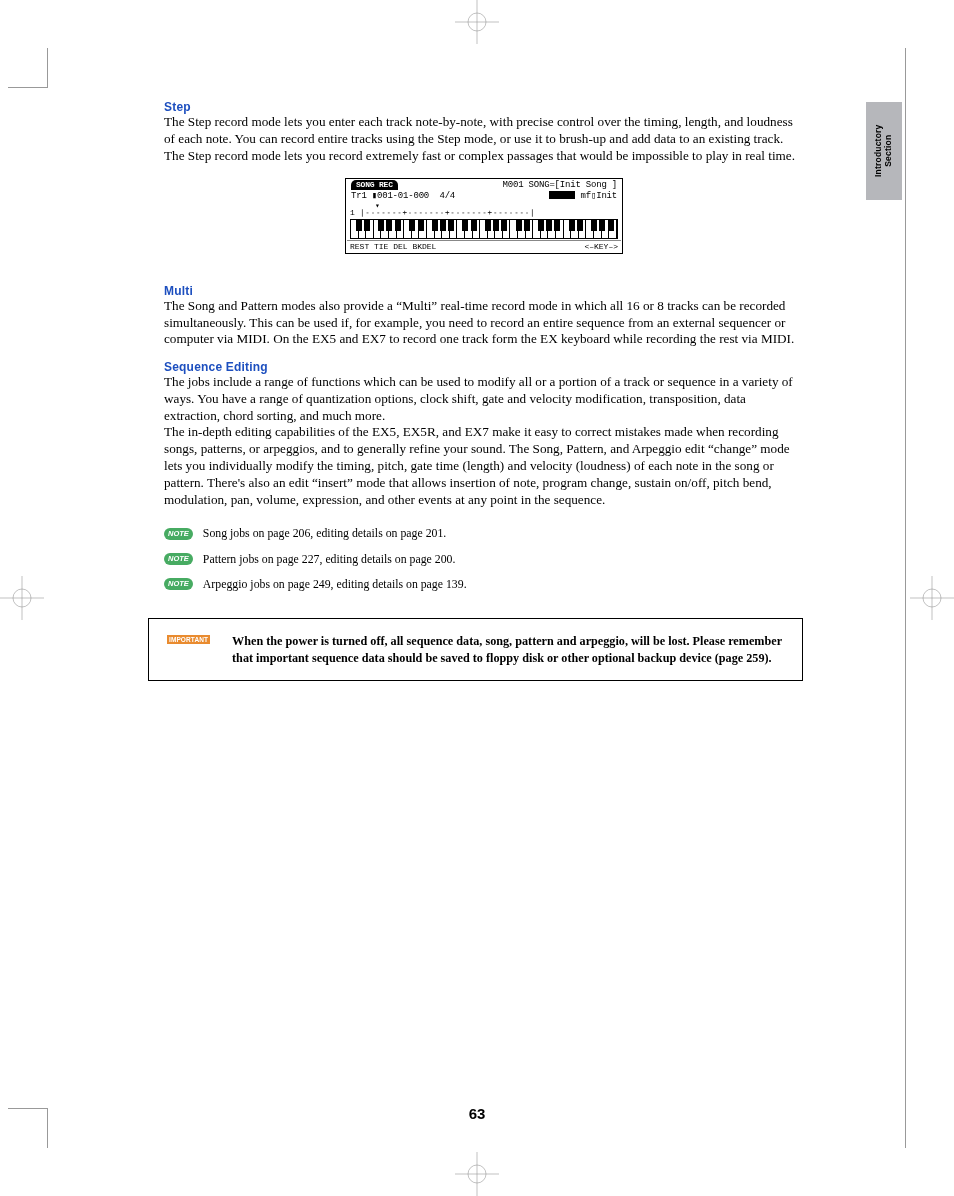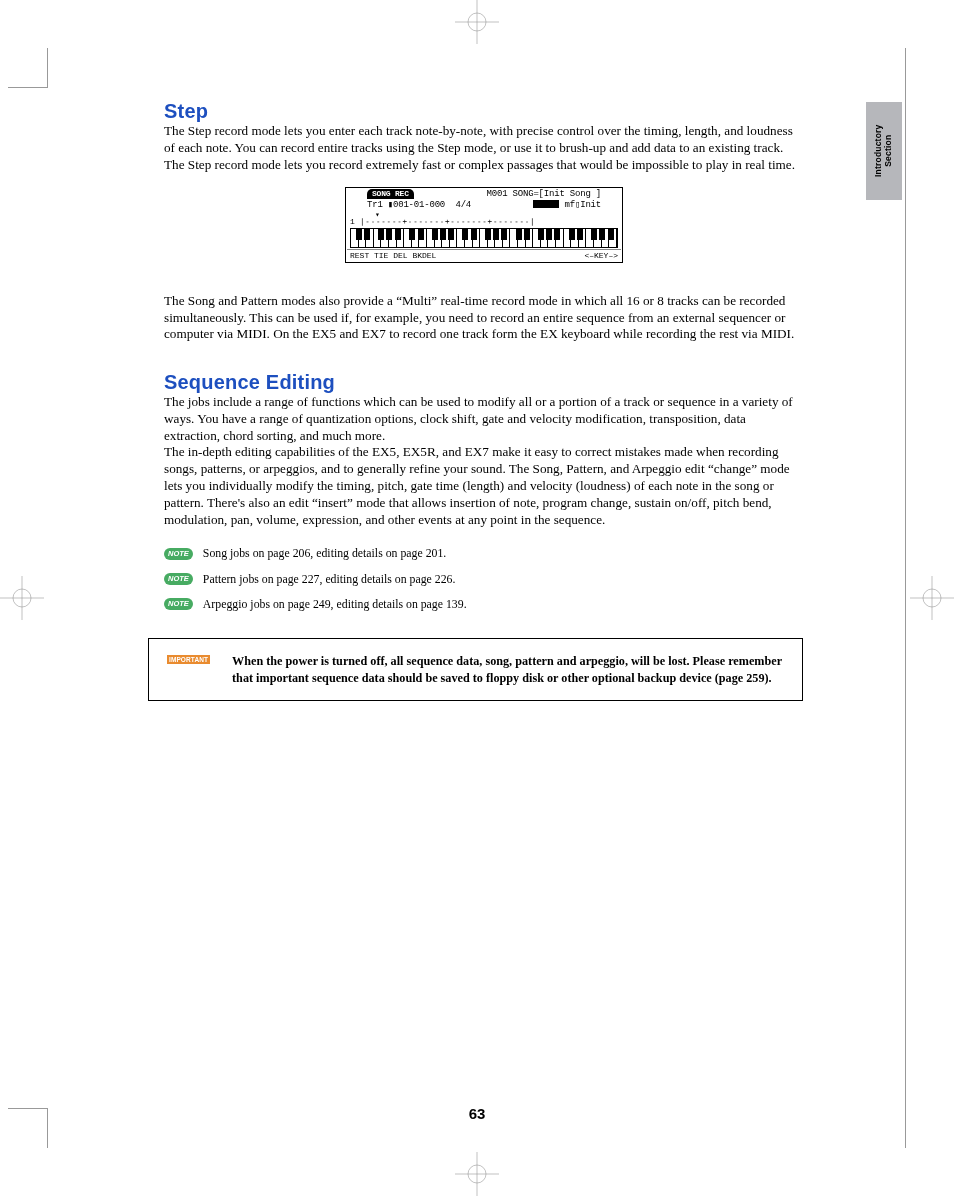--- a/index.html
+++ b/index.html
@@ -11,36 +11,36 @@
   .crop-tr-v { position: absolute; top: 48px; right: 48px; width: 0; height: 1100px; border-right: 0.5px solid #999; }
   .reg-top, .reg-bottom { position: absolute; left: 50%; transform: translateX(-50%); }
   .reg-top { top: 0; }
   .reg-bottom { bottom: 0; }
   .reg-right { position: absolute; right: 0; top: 50%; transform: translateY(-50%); }
   .reg-left { position: absolute; left: 0; top: 50%; transform: translateY(-50%); }
   .reg-mark line, .reg-mark circle { stroke: #999; stroke-width: 0.6; fill: none; }
   .side-tab { position: absolute; right: 52px; top: 102px; width: 36px; height: 98px; background: #b6b7bb; display: flex; align-items: center; justify-content: center; }
   .side-tab span { transform: rotate(-90deg); white-space: nowrap; font-family: Arial, 'Helvetica Neue', sans-serif; font-weight: 900; font-size: 8.5px; line-height: 1.15; color: #000; text-align: center; letter-spacing: 0.2px; }
   .content { position: absolute; left: 164px; top: 100px; width: 640px; }
-  h2 { font-family: 'Arial Black', Arial, sans-serif; font-weight: 900; color: #1d4fbf; font-size: 20px; letter-spacing: 0.2px; margin-top: 0; }
+  h2 { font-family: 'Arial Black', Arial, sans-serif; font-weight: 900; color: #1d4fbf; font-size: 12px; letter-spacing: 0.2px; margin-top: 0; }
   .body-text { font-size: 13.2px; line-height: 1.27; text-align: left; }
   .lcd-wrap { width: 100%; display: flex; justify-content: center; margin: 14px 0 30px; }
   .section { margin-top: 26px; }
   .section:first-child { margin-top: 0; }
-  .section + .section.tight { margin-top: 28px; }
+  .section + .section.tight { margin-top: 12px; }
   .note-row { display: flex; align-items: flex-start; gap: 10px; margin-top: 10px; font-size: 11.8px; line-height: 1.3; }
   .note-badge { font-family: Arial, sans-serif; font-size: 7.5px; font-weight: 900; color: #fff; background: #47ab62; border-radius: 6px; padding: 1px 4px 1px; display: inline-block; margin-top: 1.5px; font-style: italic; }
   .imp-box { margin-top: 26px; border: 1px solid #000; padding: 14px 18px 14px 18px; width: 655px; margin-left: -16px; }
   .imp-row { display: flex; align-items: flex-start; gap: 22px; }
   .imp-badge { font-family: Arial, sans-serif; font-size: 6.5px; font-weight: 900; color: #fff; background: #e98b2f; padding: 1px 2px; display: inline-block; margin-top: 2px; letter-spacing: 0.1px; }
   .imp-text { font-size: 12.2px; font-weight: bold; line-height: 1.35; }
   .pagenum { position: absolute; bottom: 74px; left: 50%; transform: translateX(-50%); font-family: Arial, sans-serif; font-weight: bold; font-size: 15px; }
   
   .lcd { width: 278px; border: 1px solid #000; background: #fff; font-family: 'Courier New', monospace; font-size: 9px; line-height: 1.2; color: #000; padding: 1px 1px 0; }
-  .lcd .row { display: flex; justify-content: space-between; padding: 0 20px; letter-spacing: -0.2px; white-space: pre; height: 10px; align-items: center; }
+  .lcd .row { display: flex; justify-content: space-between; padding: 0 4px; letter-spacing: -0.2px; white-space: pre; height: 10px; align-items: center; }
   .lcd .tab { display: inline-block; background: #000; color: #fff; border-radius: 5px 5px 0 0; padding: 0 5px; font-weight: bold; font-size: 8px; }
   .lcd .row.top { height: 11px; }
   .lcd .notebox { display: inline-block; width: 26px; height: 8px; background: #000; vertical-align: middle; position: relative; top: -1px; }
   .lcd .piano { margin: 2px 3px 1px; height: 20px; position: relative; border: 1px solid #000; background: #fff; display: flex; }
   .lcd .piano .wk { flex: 1; border-right: 1px solid #000; }
   .lcd .piano .wk:last-child { border-right: none; }
   .lcd .piano .blacks { position: absolute; inset: 0; }
   .lcd .piano .bk { position: absolute; top: 0; width: 2.3%; height: 60%; background: #000; }
   .lcd .meas { display:flex; padding: 0 3px; align-items:center; height:9px; font-size:8px; }
   .lcd .meas .n { width: 10px; }
@@ -168,35 +168,36 @@
           </div>
           <div class="bottom">
             <span>REST TIE DEL BKDEL</span>
             <span>&lt;–KEY–&gt;</span>
           </div>
         </div>
       </div>
     </div>
 
     <div class="section">
+      <h2>Multi</h2>
       <p class="body-text">The Song and Pattern modes also provide a “Multi” real-time record mode in which all 16 or 8 tracks can be recorded simultaneously. This can be used if, for example, you need to record an entire sequence from an external sequencer or computer via MIDI. On the EX5 and EX7 to record one track form the EX keyboard while recording the rest via MIDI.</p>
     </div>
 
     <div class="section tight">
       <h2>Sequence Editing</h2>
       <p class="body-text">The jobs include a range of functions which can be used to modify all or a portion of a track or sequence in a variety of ways. You have a range of quantization options, clock shift, gate and velocity modification, transposition, data extraction, chord sorting, and much more.</p>
       <p class="body-text">The in-depth editing capabilities of the EX5, EX5R, and EX7 make it easy to correct mistakes made when recording songs, patterns, or arpeggios, and to generally refine your sound. The Song, Pattern, and Arpeggio edit “change” mode lets you individually modify the timing, pitch, gate time (length) and velocity (loudness) of each note in the song or pattern. There's also an edit “insert” mode that allows insertion of note, program change, sustain on/off, pitch bend, modulation, pan, volume, expression, and other events at any point in the sequence.</p>
 
       <div class="note-row" style="margin-top:18px;">
         <span class="note-badge">NOTE</span>
         <span>Song jobs on page 206, editing details on page 201.</span>
       </div>
       <div class="note-row">
         <span class="note-badge">NOTE</span>
-        <span>Pattern jobs on page 227, editing details on page 226.</span>
+        <span>Pattern jobs on page 227, editing details on page 200.</span>
       </div>
       <div class="note-row">
         <span class="note-badge">NOTE</span>
         <span>Arpeggio jobs on page 249, editing details on page 139.</span>
       </div>
 
       <div class="imp-box">
         <div class="imp-row">
           <span class="imp-badge">IMPORTANT</span>
           <span class="imp-text">When the power is turned off, all sequence data, song, pattern and arpeggio, will be lost. Please remember that important sequence data should be saved to floppy disk or other optional backup device (page 259).</span>

